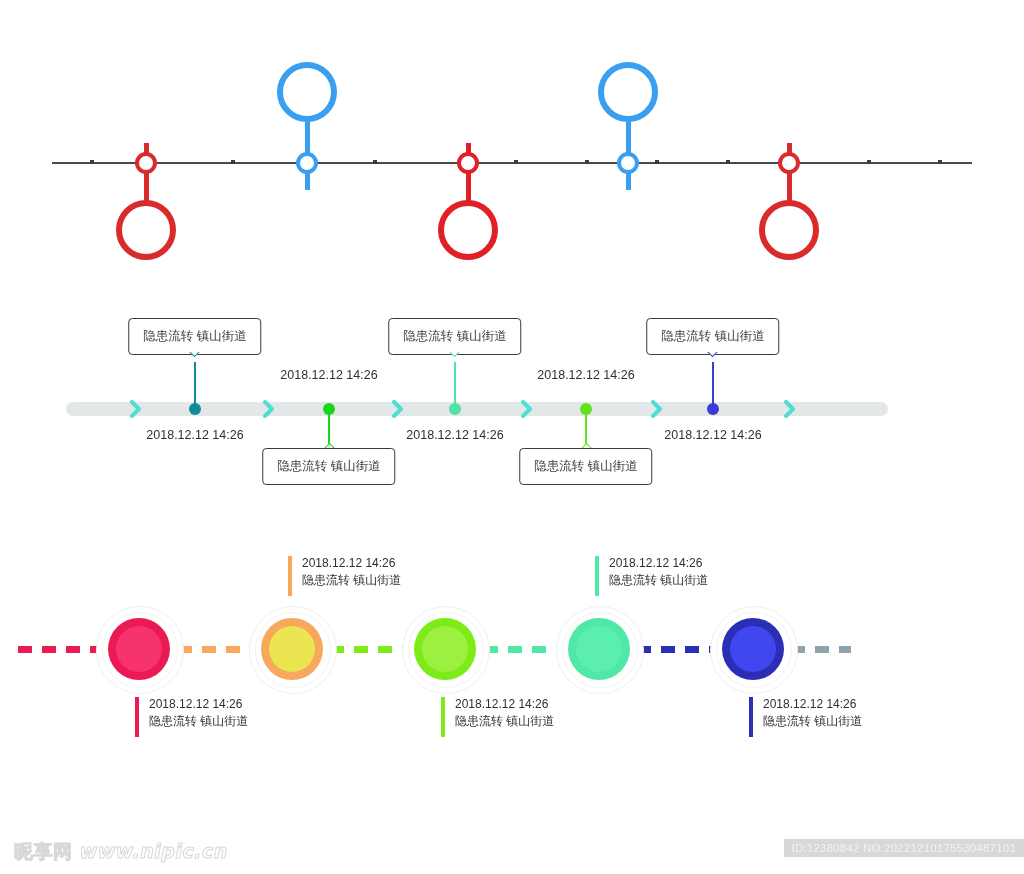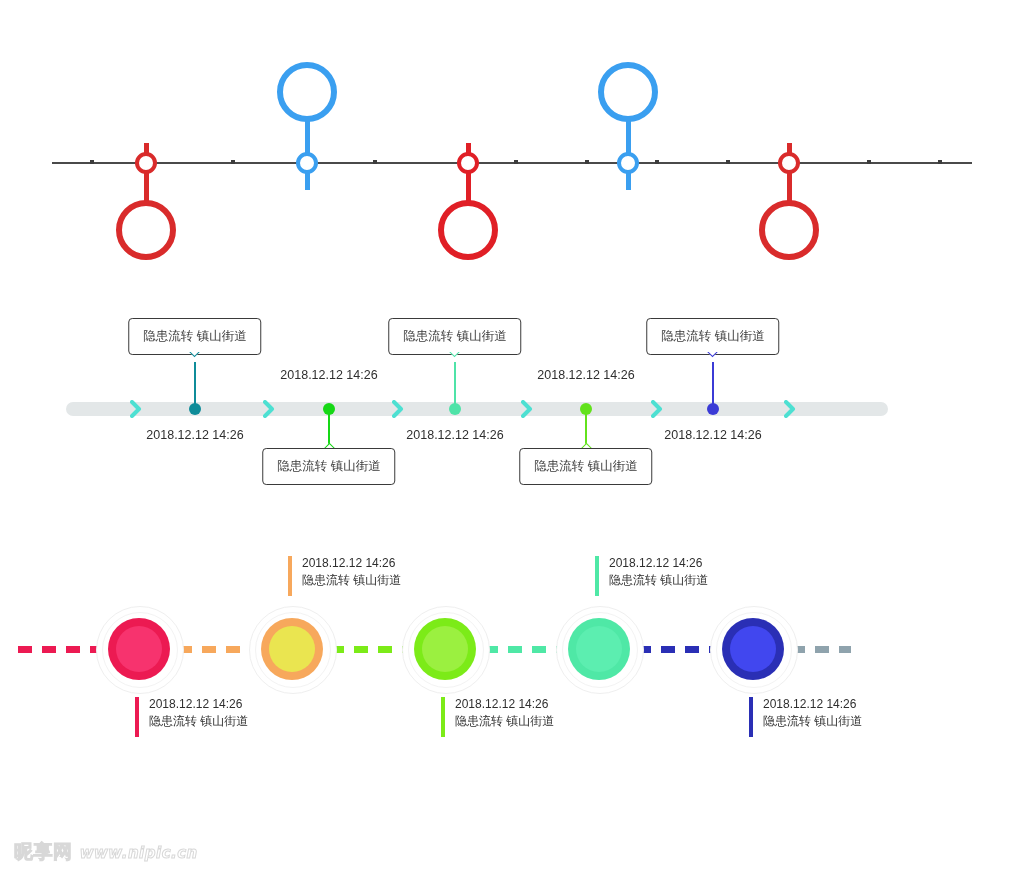--- a/index.html
+++ b/index.html
@@ -116,21 +116,21 @@
   }
 
   
   .footer{position:absolute;left:0;bottom:0;width:1024px;height:44px;}
   .wm{
     position:absolute;left:14px;top:9px;font-size:19px;letter-spacing:.5px;
     color:transparent;font-weight:700;
     -webkit-text-stroke:1px #d8d8d8;
     font-family:"DejaVu Sans",sans-serif;
   }
-  .wm .url{font-size:15px;font-style:italic;margin-top:22px;}
+  .wm .url{font-size:19px;font-style:italic;margin-top:22px;}
   .idbox{
     position:absolute;right:0;top:9px;background:#d8d8d8;
     padding:3px 8px;font-size:11.5px;color:#f2f2f2;letter-spacing:.2px;
   }
 </style>
 </head>
 <body>
 
 <div class="stage">
 
@@ -343,15 +343,16 @@
           </div>
         </div>
       </div>
   </div>
 
   <div class="footer">
     <div class="wm">
       <span>昵享网</span>
       <span class="url">www.nipic.cn</span>
     </div>
+    <div class="idbox">ID:12380842 NO:20221210175530487101</div>
   </div>
 
 </div>
 
 </body></html>

